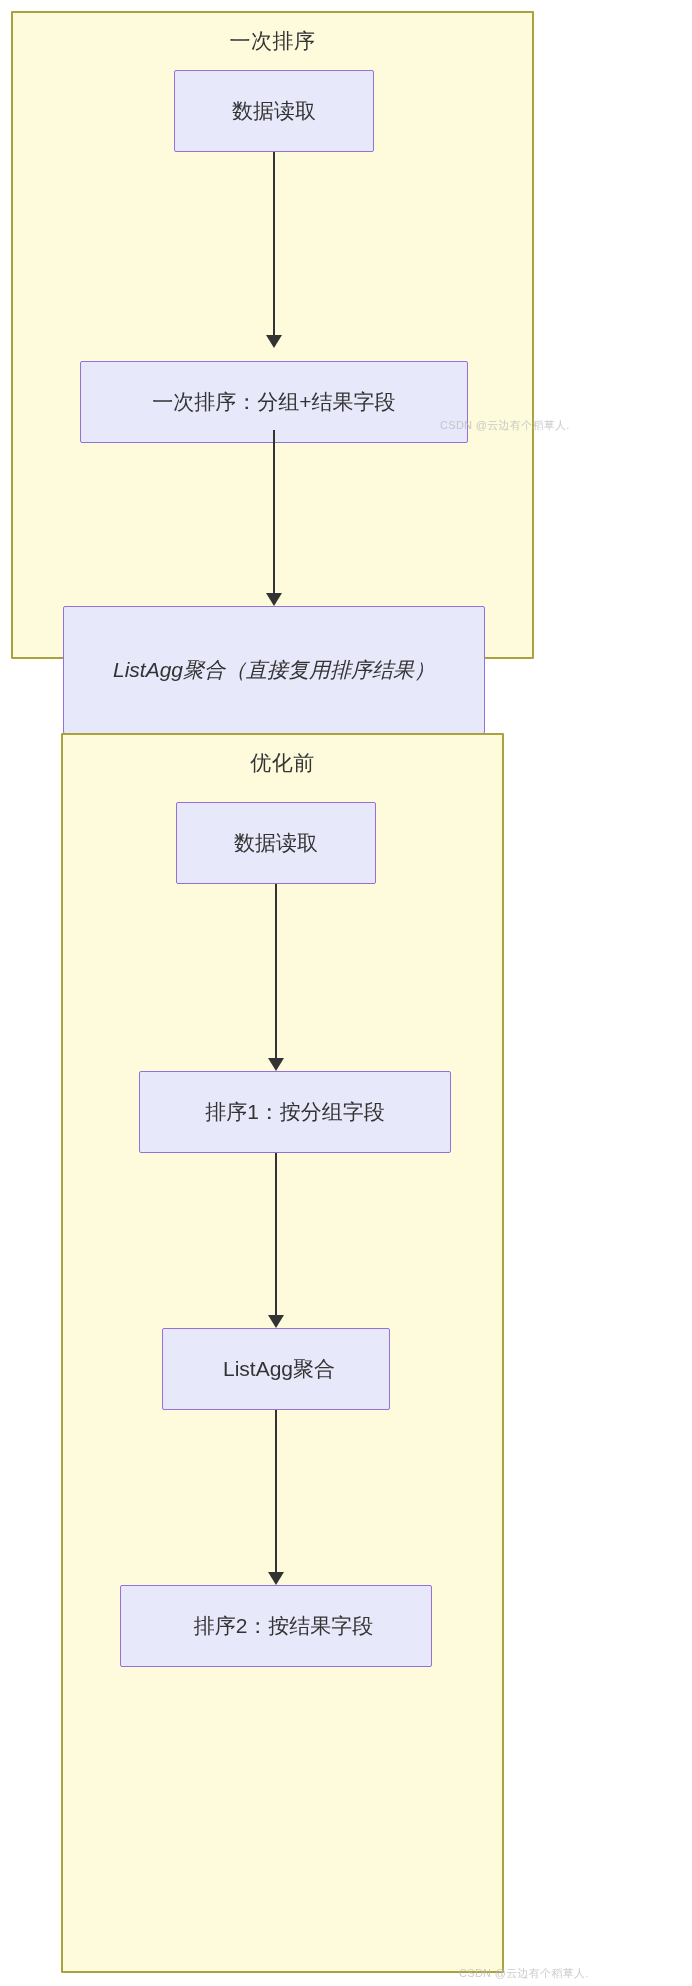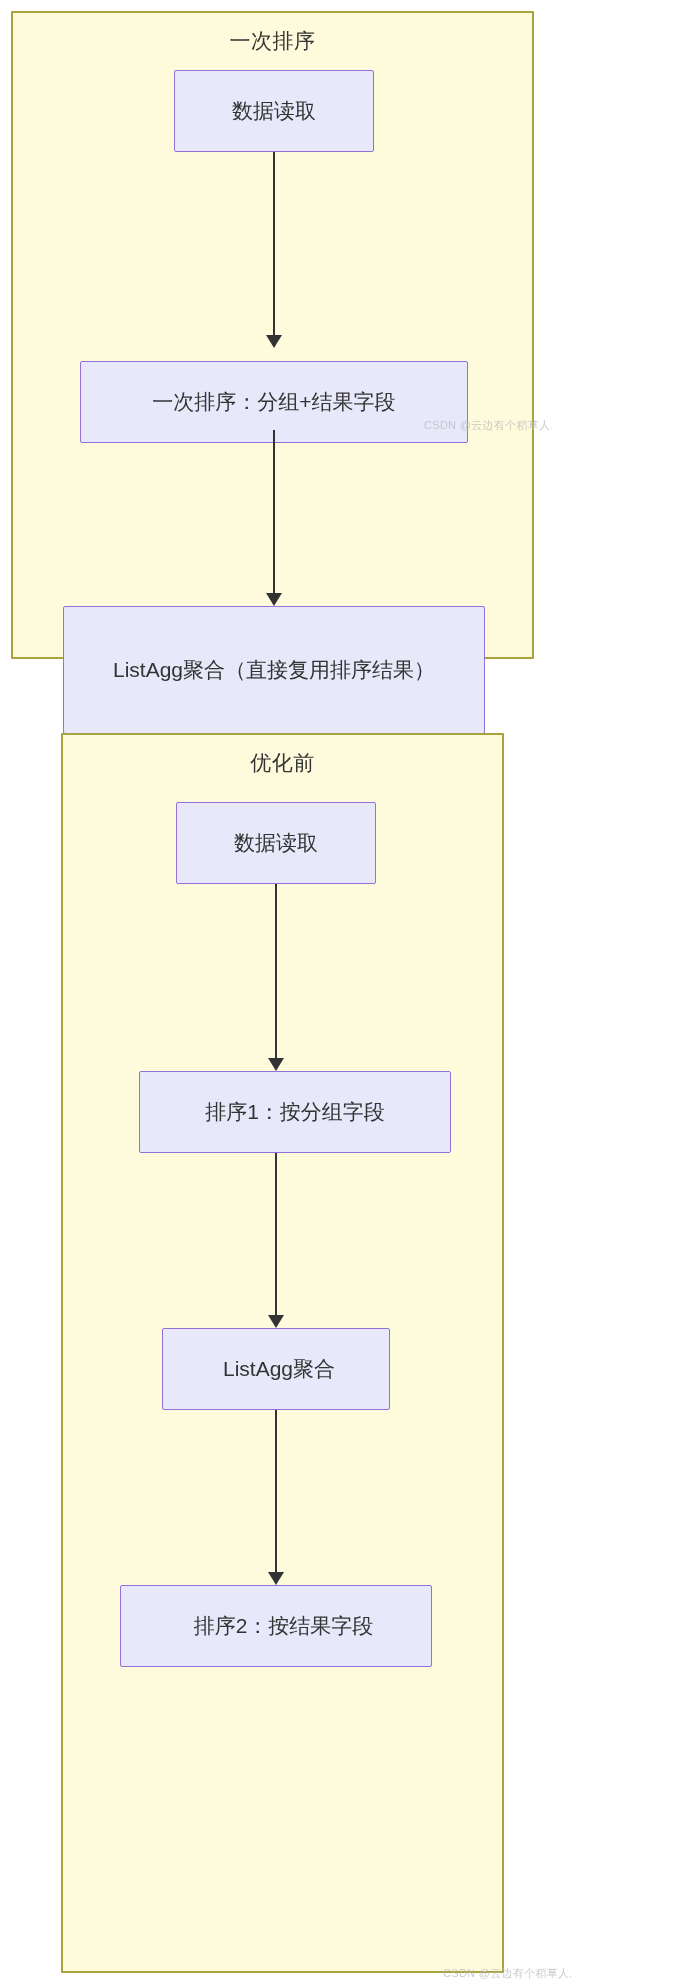--- a/index.html
+++ b/index.html
@@ -83,20 +83,21 @@
   }
 
   
   .watermark {
     position: absolute;
     color: #b9b9b9;
     font-size: 11px;
     white-space: nowrap;
     opacity: 0.75;
     letter-spacing: 0.3px;
+    margin-left: 16px;
   }
   #watermark-top   { left: 424px; top: 418px; }
   #watermark-bottom{ left: 443px; top: 1966px; }
 </style>
 </head>
 <body>
 
 <div class="subgraph" id="subgraph-after">
 
   <div class="subgraph-title">一次排序</div>
@@ -104,21 +105,21 @@
   <div class="node" style="left:161px; top:57px; width:200px; height:82px;">数据读取</div>
 
   <div class="edge" style="left:260px; top:139px; height:183px;"></div>
   <div class="edge-head" style="left:253px; top:322px;"></div>
 
   <div class="node" style="left:67px; top:335px; width:388px; height:82px;margin-top:13px;">一次排序：分组+结果字段</div>
 
   <div class="edge" style="left:260px; top:417px; height:163px;"></div>
   <div class="edge-head" style="left:253px; top:580px;"></div>
 
-  <div class="node" style="left:50px; top:593px; width:422px; height:128px;">ListAgg聚合（直接复用排序结果）</div>
+  <div class="node" style="left:50px; top:593px; width:422px; height:128px;font-style:italic;">ListAgg聚合（直接复用排序结果）</div>
 </div>
 
 <div class="watermark" id="watermark-top">CSDN @云边有个稻草人.</div>
 
 <div class="subgraph" id="subgraph-before">
 
   <div class="subgraph-title">优化前</div>
 
   <div class="node" style="left:113px; top:67px; width:200px; height:82px;">数据读取</div>
 

